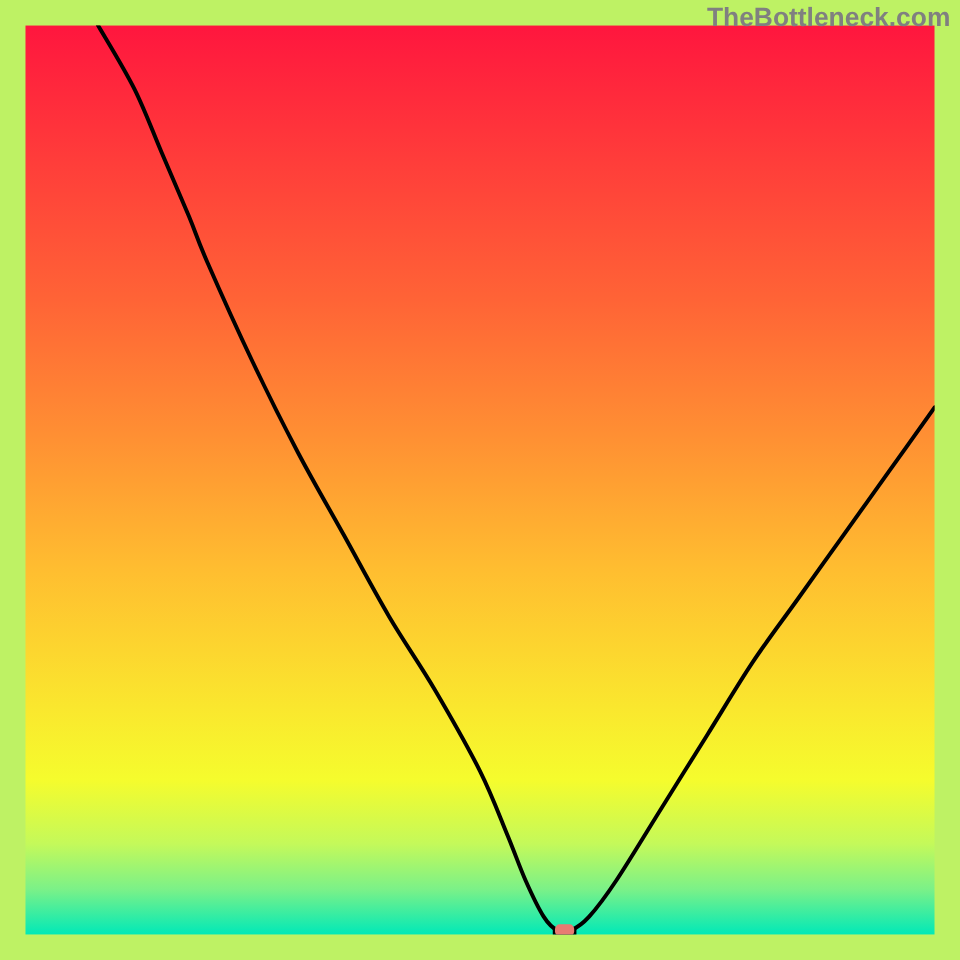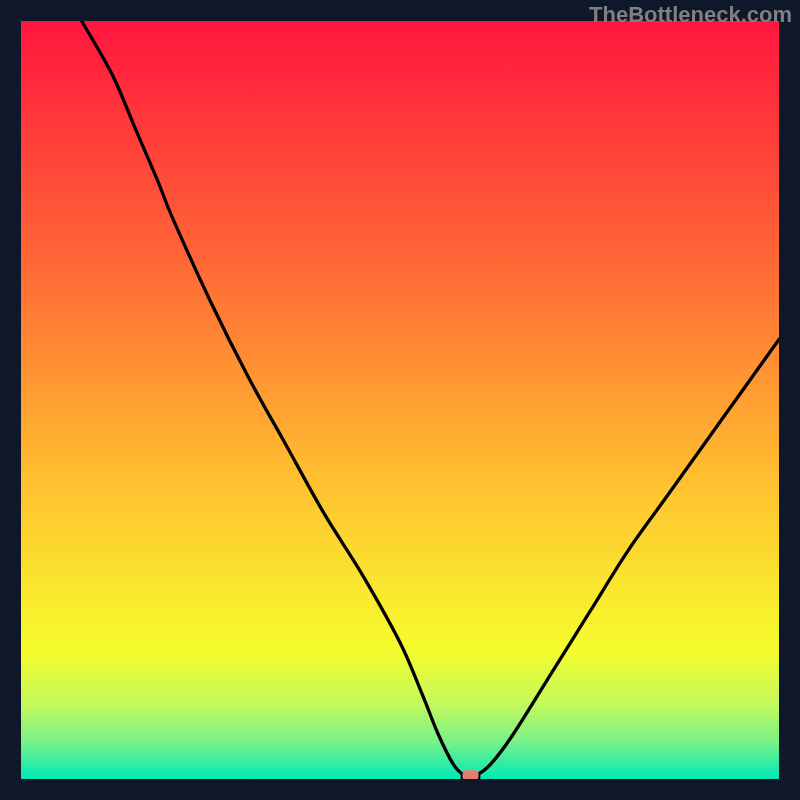--- a/index.html
+++ b/index.html
@@ -9,21 +9,21 @@
     height: 800px;
     background: #000;
     overflow: hidden;
   }
   .frame {
     position: absolute;
     left: 0;
     top: 0;
     width: 800px;
     height: 800px;
-    background: #0f172a;
+    background: #bef264;
   }
   .watermark {
     position: absolute;
     top: 2px;
     right: 8px;
     font-family: Arial, Helvetica, sans-serif;
     font-size: 22px;
     font-weight: bold;
     color: #808080;
     z-index: 10;

